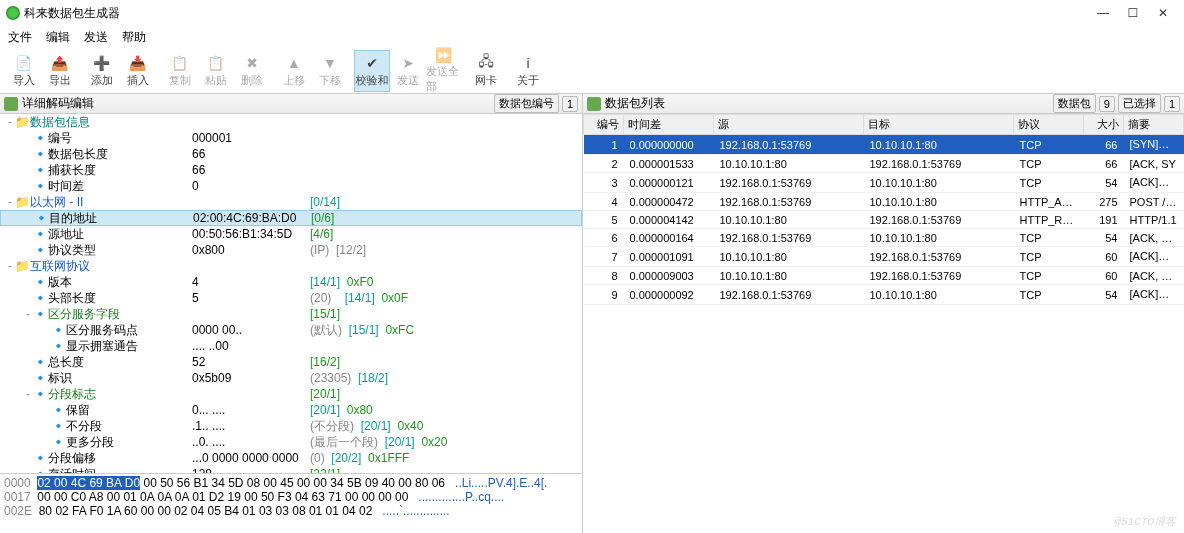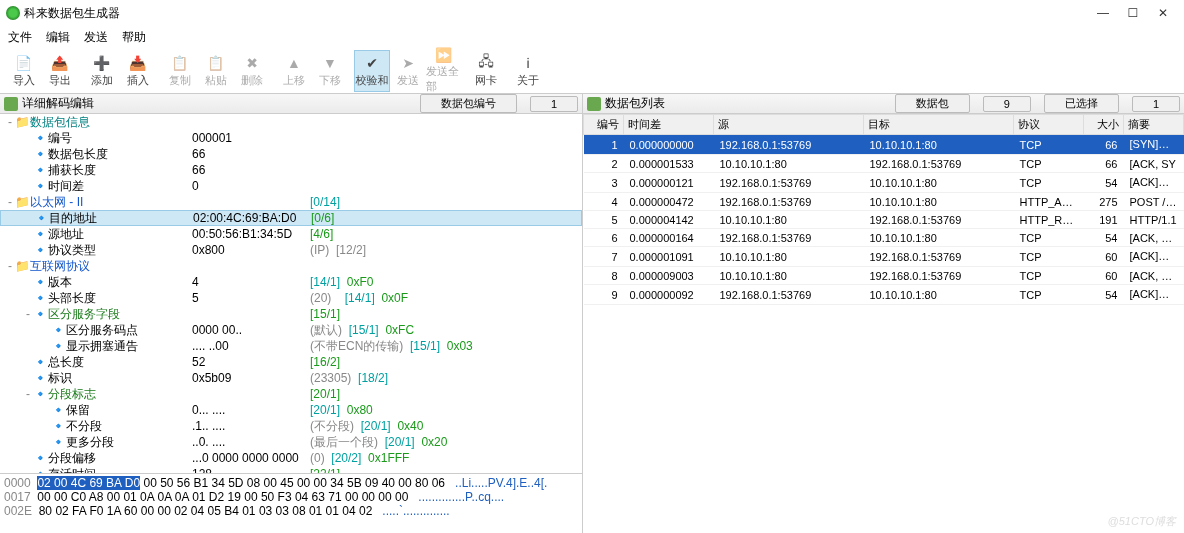--- a/index.html
+++ b/index.html
@@ -14,21 +14,21 @@
 .tbtn.disabled { opacity:.45; }
 .tbtn.active { background:#cfe8f6; border:1px solid #9acbe6; }
 .tbtn .ti { width:18px; height:18px; display:flex; align-items:center; justify-content:center; font-size:14px; }
 .tbtn .tl { font-size:11px; }
 .sep { width:6px; }
 .workspace { display:flex; height:calc(533px - 26px - 22px - 46px); }
 .leftpane { width:605px; display:flex; flex-direction:column; border-right:1px solid #ccc; }
 .panehdr { height:20px; background:linear-gradient(#f7f7f7,#ebebeb); border-bottom:1px solid #ccc; display:flex; align-items:center; padding:0 4px;justify-content:space-between; }
 .panehdr .pi { width:14px; height:14px; margin-right:4px; background:#6aa84f; border-radius:2px; }
 .panehdr .spacer { flex:1; }
-.pillbtn { background:#f0f0f0; border:1px solid #bbb; padding:1px 20px; border-radius:2px; margin-left:13px; font-size:11px; }
+.pillbtn { background:#f0f0f0; border:1px solid #bbb; padding:1px 4px; border-radius:2px; margin-left:3px; font-size:11px; }
 .tree { flex:1; overflow:auto; font-family:Consolas,"SimSun",monospace; font-size:12px; }
 .trow { display:flex; align-items:center; height:16px; padding-left:4px; white-space:pre; }
 .trow.sel { background:#cfe8f6; border:1px solid #9acbe6; }
 .exp { width:12px; color:#888; text-align:center; }
 .ind { display:inline-block; }
 .ticon { width:14px; display:inline-flex; justify-content:center; }
 .tlabel { white-space:pre; }
 .tval { white-space:pre; }
 .col2 { position:absolute; left:192px; }
 .col3 { position:absolute; left:310px; white-space:pre; }
@@ -43,21 +43,21 @@
 .hexbody { flex:1; overflow:auto; font-family:Consolas,monospace; font-size:11px; padding:2px 4px; white-space:pre; line-height:14px; }
 .hexbody .off { color:#888; }
 .hexbody .selhex { background:#1e5fbf; color:#fff; }
 .rightpane { flex:1; display:flex; flex-direction:column; }
 .ptable { flex:1; overflow:auto; }
 .ptable table { width:100%; border-collapse:collapse; table-layout:fixed; }
 .ptable th { background:#f0f0f0; border:1px solid #ddd; padding:2px 4px; text-align:left; font-weight:normal; font-size:11px; height:20px; }
 .ptable td { border-bottom:1px solid #f0f0f0; padding:2px 6px; height:18px; font-size:11px; overflow:hidden; text-overflow:ellipsis; white-space:nowrap; }
 .ptable tr.selrow td { background:#1e5fbf; color:#fff; }
 .ptable td.num, .ptable th.num { text-align:right; }
-.watermark { position:absolute; right:8px; bottom:4px; color:#ddd; font-size:11px; font-style:italic; }
+.watermark { position:absolute; right:8px; bottom:4px; color:#ddd; font-size:11px; font-style:italic;font-family:Liberation Mono, monospace; }
 .hexascii { color:#1e5fbf; }
 </style>
 </head>
 <body>
 
 <div class="titlebar">
   <span class="icon"></span>
   <span>科来数据包生成器</span>
   <span class="spacer"></span>
   <span class="winbtn">—</span>
@@ -154,21 +154,21 @@
         <div class="trow"><span class="ind" style="width:18px"></span><span class="exp"></span><span class="ticon">🔹</span><span class="tlabel ">时间差</span><span class="col2 tval">0</span></div>
         <div class="trow"><span class="ind" style="width:0px"></span><span class="exp">-</span><span class="ticon">📁</span><span class="tlabel link">以太网 - II</span><span class="col3"><span class="cyan">[0/14]</span></span></div>
         <div class="trow sel"><span class="ind" style="width:18px"></span><span class="exp"></span><span class="ticon">🔹</span><span class="tlabel ">目的地址</span><span class="col2 tval">02:00:4C:69:BA:D0</span><span class="col3"><span class="green">[0/6]</span></span></div>
         <div class="trow"><span class="ind" style="width:18px"></span><span class="exp"></span><span class="ticon">🔹</span><span class="tlabel ">源地址</span><span class="col2 tval">00:50:56:B1:34:5D</span><span class="col3"><span class="green">[4/6]</span></span></div>
         <div class="trow"><span class="ind" style="width:18px"></span><span class="exp"></span><span class="ticon">🔹</span><span class="tlabel ">协议类型</span><span class="col2 tval">0x800</span><span class="col3"><span class="gray">(IP)</span>  <span class="gray">[12/2]</span></span></div>
         <div class="trow"><span class="ind" style="width:0px"></span><span class="exp">-</span><span class="ticon">📁</span><span class="tlabel link">互联网协议</span></div>
         <div class="trow"><span class="ind" style="width:18px"></span><span class="exp"></span><span class="ticon">🔹</span><span class="tlabel ">版本</span><span class="col2 tval">4</span><span class="col3"><span class="cyan">[14/1]</span>  <span class="green">0xF0</span></span></div>
         <div class="trow"><span class="ind" style="width:18px"></span><span class="exp"></span><span class="ticon">🔹</span><span class="tlabel ">头部长度</span><span class="col2 tval">5</span><span class="col3"><span class="gray">(20)</span>    <span class="cyan">[14/1]</span>  <span class="green">0x0F</span></span></div>
         <div class="trow"><span class="ind" style="width:18px"></span><span class="exp">-</span><span class="ticon">🔹</span><span class="tlabel link2">区分服务字段</span><span class="col3"><span class="green">[15/1]</span></span></div>
         <div class="trow"><span class="ind" style="width:36px"></span><span class="exp"></span><span class="ticon">🔹</span><span class="tlabel ">区分服务码点</span><span class="col2 tval">0000 00..</span><span class="col3"><span class="gray">(默认)</span>  <span class="cyan">[15/1]</span>  <span class="green">0xFC</span></span></div>
-        <div class="trow"><span class="ind" style="width:36px"></span><span class="exp"></span><span class="ticon">🔹</span><span class="tlabel ">显示拥塞通告</span><span class="col2 tval">.... ..00</span><span class="col3"><span class="gray">(不带ECN的传输)</span>  <span class="cyan">[15/1]</span>  <span class="green">0x03</span></span></div>
+        <div class="trow"><span class="ind" style="width:36px"></span><span class="exp"></span><span class="ticon">🔹</span><span class="tlabel ">显示拥塞通告</span><span class="col2 tval">.... ..00</span></div>
         <div class="trow"><span class="ind" style="width:18px"></span><span class="exp"></span><span class="ticon">🔹</span><span class="tlabel ">总长度</span><span class="col2 tval">52</span><span class="col3"><span class="green">[16/2]</span></span></div>
         <div class="trow"><span class="ind" style="width:18px"></span><span class="exp"></span><span class="ticon">🔹</span><span class="tlabel ">标识</span><span class="col2 tval">0x5b09</span><span class="col3"><span class="gray">(23305)</span>  <span class="cyan">[18/2]</span></span></div>
         <div class="trow"><span class="ind" style="width:18px"></span><span class="exp">-</span><span class="ticon">🔹</span><span class="tlabel link2">分段标志</span><span class="col3"><span class="green">[20/1]</span></span></div>
         <div class="trow"><span class="ind" style="width:36px"></span><span class="exp"></span><span class="ticon">🔹</span><span class="tlabel ">保留</span><span class="col2 tval">0... ....</span><span class="col3"><span class="cyan">[20/1]</span>  <span class="green">0x80</span></span></div>
         <div class="trow"><span class="ind" style="width:36px"></span><span class="exp"></span><span class="ticon">🔹</span><span class="tlabel ">不分段</span><span class="col2 tval">.1.. ....</span><span class="col3"><span class="gray">(不分段)</span>  <span class="cyan">[20/1]</span>  <span class="green">0x40</span></span></div>
         <div class="trow"><span class="ind" style="width:36px"></span><span class="exp"></span><span class="ticon">🔹</span><span class="tlabel ">更多分段</span><span class="col2 tval">..0. ....</span><span class="col3"><span class="gray">(最后一个段)</span>  <span class="cyan">[20/1]</span>  <span class="green">0x20</span></span></div>
         <div class="trow"><span class="ind" style="width:18px"></span><span class="exp"></span><span class="ticon">🔹</span><span class="tlabel ">分段偏移</span><span class="col2 tval">...0 0000 0000 0000</span><span class="col3"><span class="gray">(0)</span>  <span class="cyan">[20/2]</span>  <span class="green">0x1FFF</span></span></div>
         <div class="trow"><span class="ind" style="width:18px"></span><span class="exp"></span><span class="ticon">🔹</span><span class="tlabel ">存活时间</span><span class="col2 tval">128</span><span class="col3"><span class="green">[22/1]</span></span></div>
       </div>
     <div class="hexpane">

